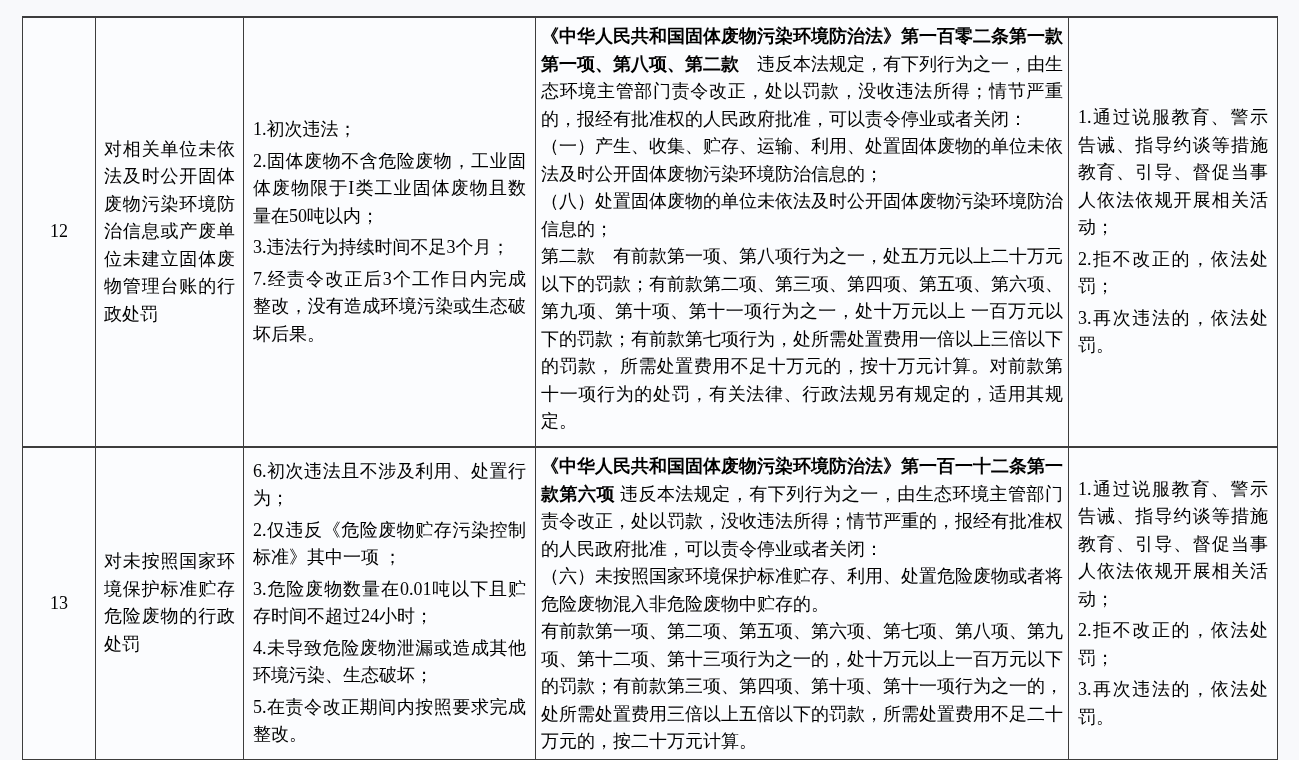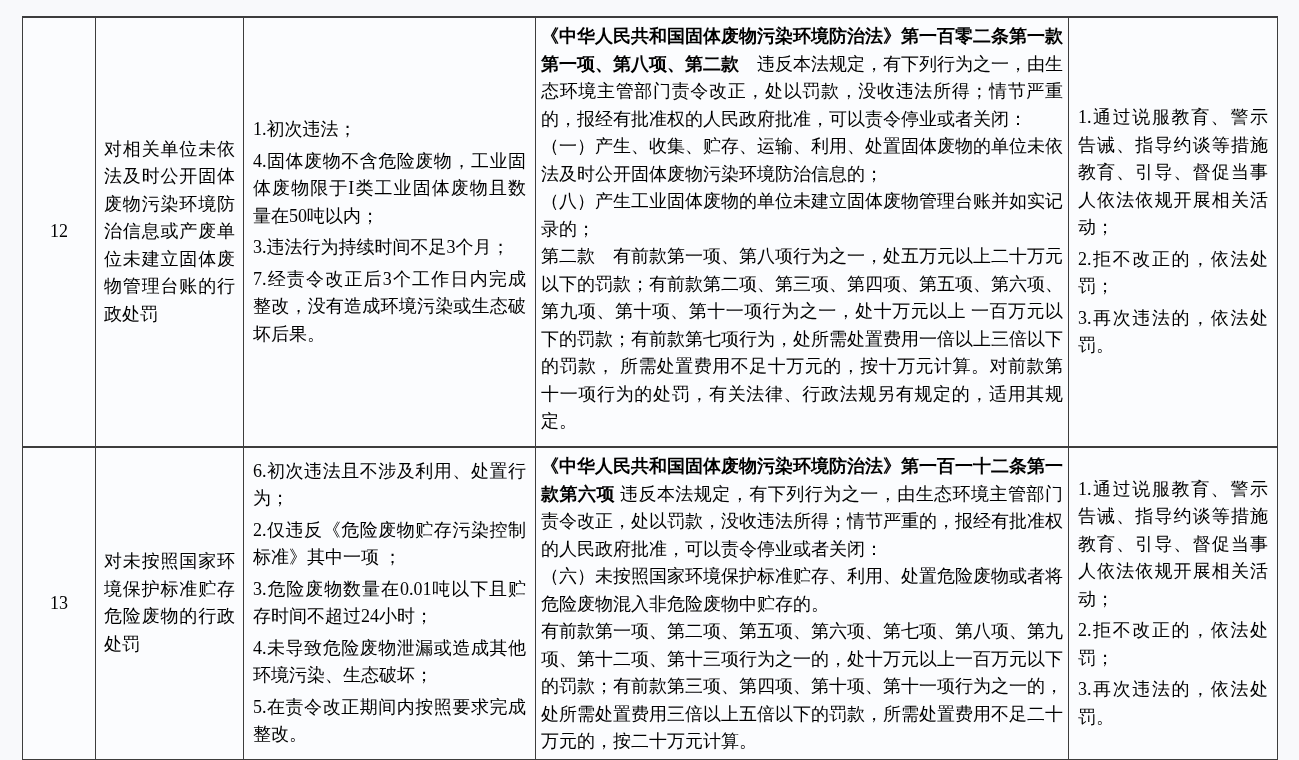--- a/index.html
+++ b/index.html
@@ -64,28 +64,28 @@
   <tbody>
     <tr class="row-12">
       <td class="cell-number">
         <span>12</span>
       </td>
       <td class="cell-violation">
         <span>对相关单位未依法及时公开固体废物污染环境防治信息或产废单位未建立固体废物管理台账的行政处罚</span>
       </td>
       <td class="cell-circumstances">
         <div class="list-item">1.初次违法；</div>
-        <div class="list-item">4.固体废物不含危险废物，工业固体废物限于I类工业固体废物且数量在50吨以内；</div>
+        <div class="list-item">2.固体废物不含危险废物，工业固体废物限于I类工业固体废物且数量在50吨以内；</div>
         <div class="list-item">3.违法行为持续时间不足3个月；</div>
         <div class="list-item">7.经责令改正后3个工作日内完成整改，没有造成环境污染或生态破坏后果。</div>
       </td>
       <td class="cell-law">
         <p><b class="citation">《中华人民共和国固体废物污染环境防治法》第一百零二条第一款第一项、第八项、第二款</b><span>　违反本法规定，有下列行为之一，由生态环境主管部门责令改正，处以罚款，没收违法所得；情节严重的，报经有批准权的人民政府批准，可以责令停业或者关闭：</span></p>
         <p>（一）产生、收集、贮存、运输、利用、处置固体废物的单位未依法及时公开固体废物污染环境防治信息的；</p>
-        <p>（八）产生工业固体废物的单位未建立固体废物管理台账并如实记录的；</p>
+        <p>（八）处置固体废物的单位未依法及时公开固体废物污染环境防治信息的；</p>
         <p>第二款　有前款第一项、第八项行为之一，处五万元以上二十万元以下的罚款；有前款第二项、第三项、第四项、第五项、第六项、第九项、第十项、第十一项行为之一，处十万元以上 一百万元以下的罚款；有前款第七项行为，处所需处置费用一倍以上三倍以下的罚款， 所需处置费用不足十万元的，按十万元计算。对前款第十一项行为的处罚，有关法律、行政法规另有规定的，适用其规定。</p>
       </td>
       <td class="cell-measures">
         <div class="list-item">1.通过说服教育、警示告诫、指导约谈等措施教育、引导、督促当事人依法依规开展相关活动；</div>
         <div class="list-item">2.拒不改正的，依法处罚；</div>
         <div class="list-item">3.再次违法的，依法处罚。</div>
       </td>
     </tr>
     <tr class="row-13">
       <td class="cell-number">

